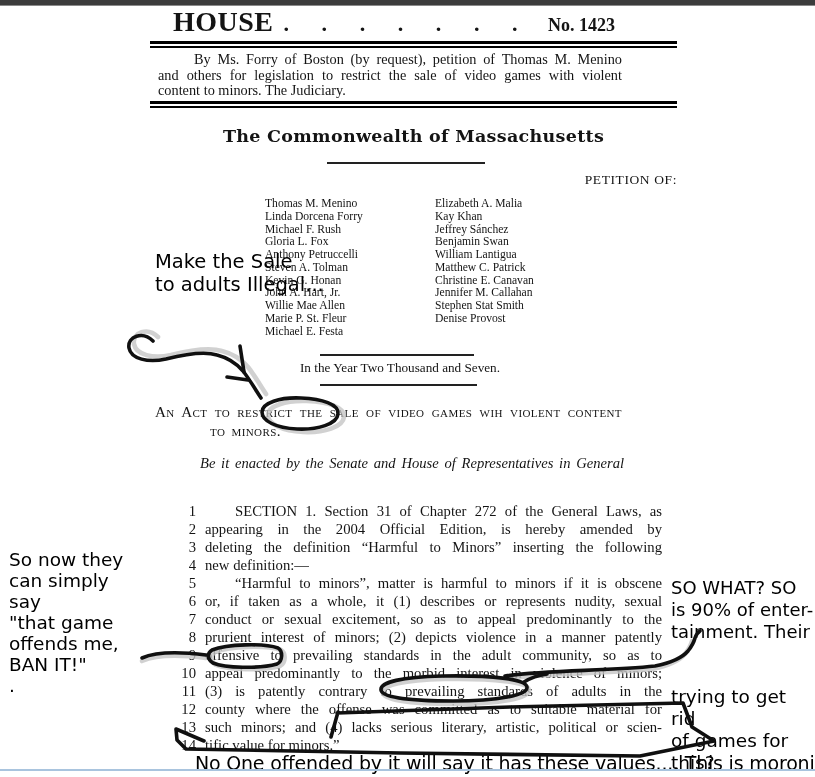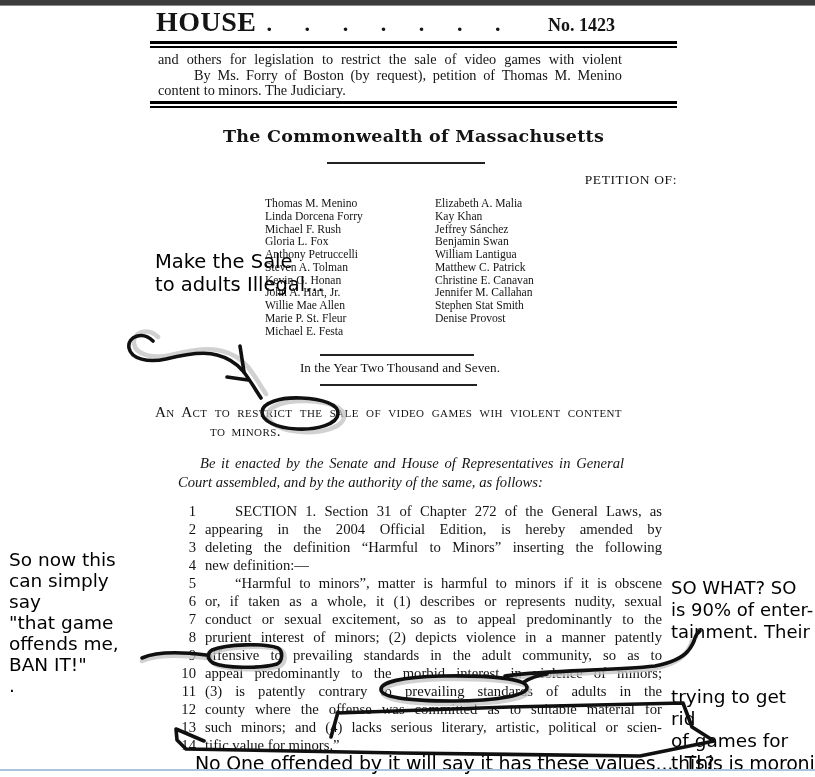--- a/index.html
+++ b/index.html
@@ -3,21 +3,21 @@
 <meta charset="utf-8">
 <style>
   html,body{margin:0;padding:0;background:#fff;}
   .page{position:relative;width:815px;height:777px;background:var(--paper,#ffffff);
         font-family:"Liberation Serif",serif;color:#141414;overflow:hidden;}
   .topbar{position:absolute;left:0;top:0;width:815px;height:5px;
           background:var(--topbar,#3c3c3c);border-bottom:1px solid var(--topbar_edge,#8a8a8a);}
   .bottomline{position:absolute;left:0;top:769px;width:815px;height:2px;background:var(--bottom_line,#a9c4de);}
 
   .house-row{position:absolute;left:150px;top:6px;width:527px;display:flex;align-items:baseline;font-weight:bold;}
-  .house{font-size:28px;margin-left:6px;letter-spacing:.5px;}
+  .house{font-size:28px;margin-left:23px;letter-spacing:.5px;}
   .dots{width:234px;display:flex;justify-content:space-between;padding:0 10px;font-size:22px;}
   .houseno{font-size:18px;margin-left:auto;margin-right:62px;}
 
   .dbl{position:absolute;left:150px;width:527px;height:2px;border-top:3px solid #000;border-bottom:2px solid #000;}
   .rule-a{top:41px;} .rule-b{top:101px;}
 
   .referral{position:absolute;left:158px;top:52px;width:464px;font-size:14.3px;line-height:15.7px;}
   .referral .ln{text-align:justify;text-align-last:justify;}
   .referral .ln.indent{text-indent:36px;}
   .referral .ln.end{text-align-last:left;}
@@ -79,22 +79,22 @@
         <span>.</span>
         <span>.</span>
         <span>.</span>
       </span>
     <span class="houseno">No. 1423</span>
   </div>
 
   <div class="dbl rule-a"></div>
 
   <div class="referral">
-    <div class="ln">and others for legislation to restrict the sale of video games with violent</div>
-      <div class="ln indent">By Ms. Forry of Boston (by request), petition of Thomas M. Menino</div>
+    <div class="ln indent">By Ms. Forry of Boston (by request), petition of Thomas M. Menino</div>
+      <div class="ln">and others for legislation to restrict the sale of video games with violent</div>
       <div class="ln end">content to minors.  The Judiciary.</div>
   </div>
 
   <div class="dbl rule-b"></div>
 
   <div class="commonwealth">The Commonwealth of Massachusetts</div>
   <div class="minirule m1"></div>
   <div class="petition-of">PETITION OF:</div>
 
   <div class="names col-left">
@@ -127,21 +127,20 @@
   <div class="year">In the Year Two Thousand and Seven.</div>
   <div class="minirule m3"></div>
 
   <div class="act">
     <div class="ln">An Act to restrict the sale of video games wih violent content</div>
       <div class="ln sub">to minors.</div>
   </div>
 
   <div class="enact">
     <div class="ln indent">Be it enacted by the Senate and House of Representatives in General</div>
-      <div class="ln end">Court assembled, and by the authority of the same, as follows:</div>
   </div>
 
   <div class="body-lines">
     <div class="bl">
         <span class="num">1</span>
         <span class="txt indent">SECTION 1. Section 31 of Chapter 272 of the General Laws, as</span>
       </div>
       <div class="bl">
         <span class="num">2</span>
         <span class="txt">appearing in the 2004 Official Edition, is hereby amended by</span>
@@ -194,21 +193,21 @@
         <span class="num">14</span>
         <span class="txt end">tific value for minors.”</span>
       </div>
   </div>
 
   <div class="note note-make">
     <div>Make the Sale</div>
       <div>to adults Illegal...</div>
   </div>
   <div class="note note-sonow">
-    <div>So now this</div>
+    <div>So now they</div>
       <div>can simply</div>
       <div>say</div>
       <div>"that game</div>
       <div>offends me,</div>
       <div>BAN IT!"</div>
       <div>.</div>
   </div>
   <div class="note note-sowhat">
     <div>SO WHAT? SO</div>
       <div>is 90% of enter-</div>

